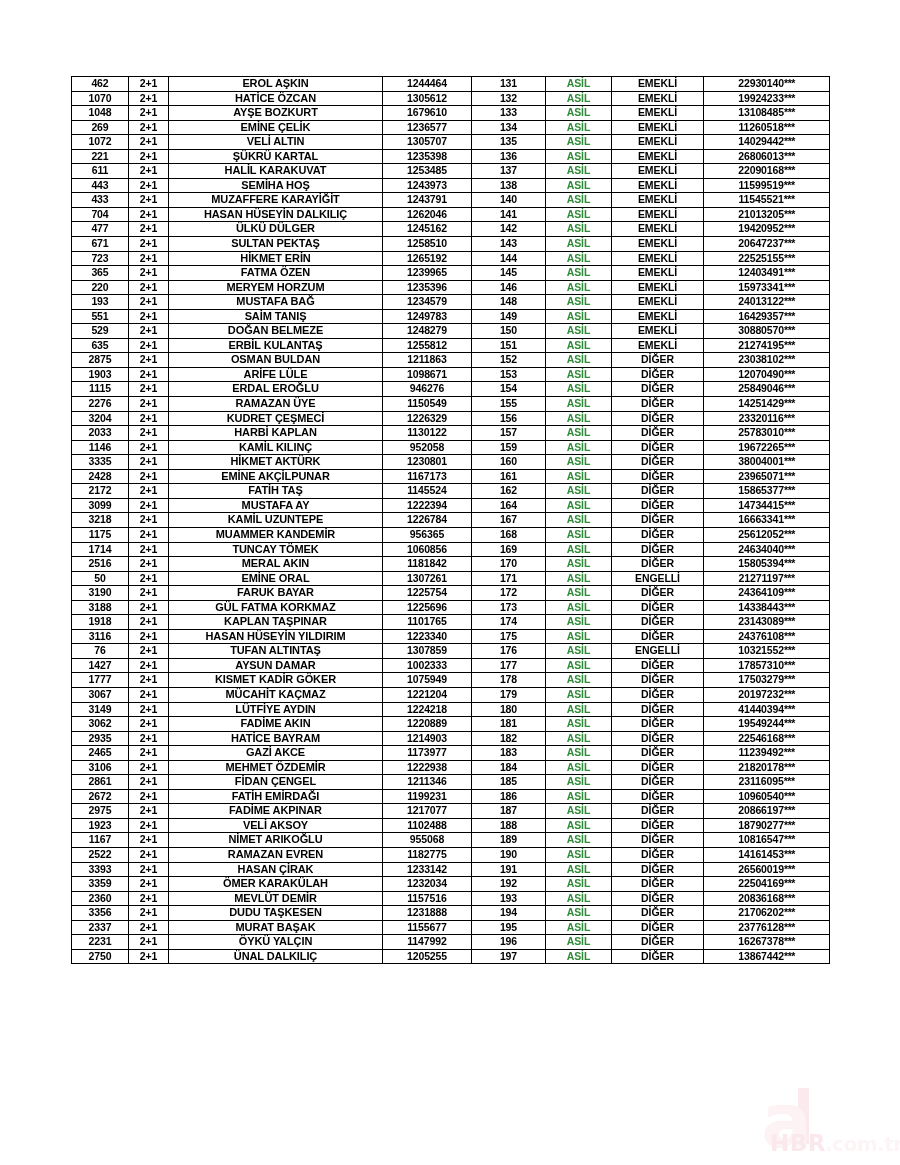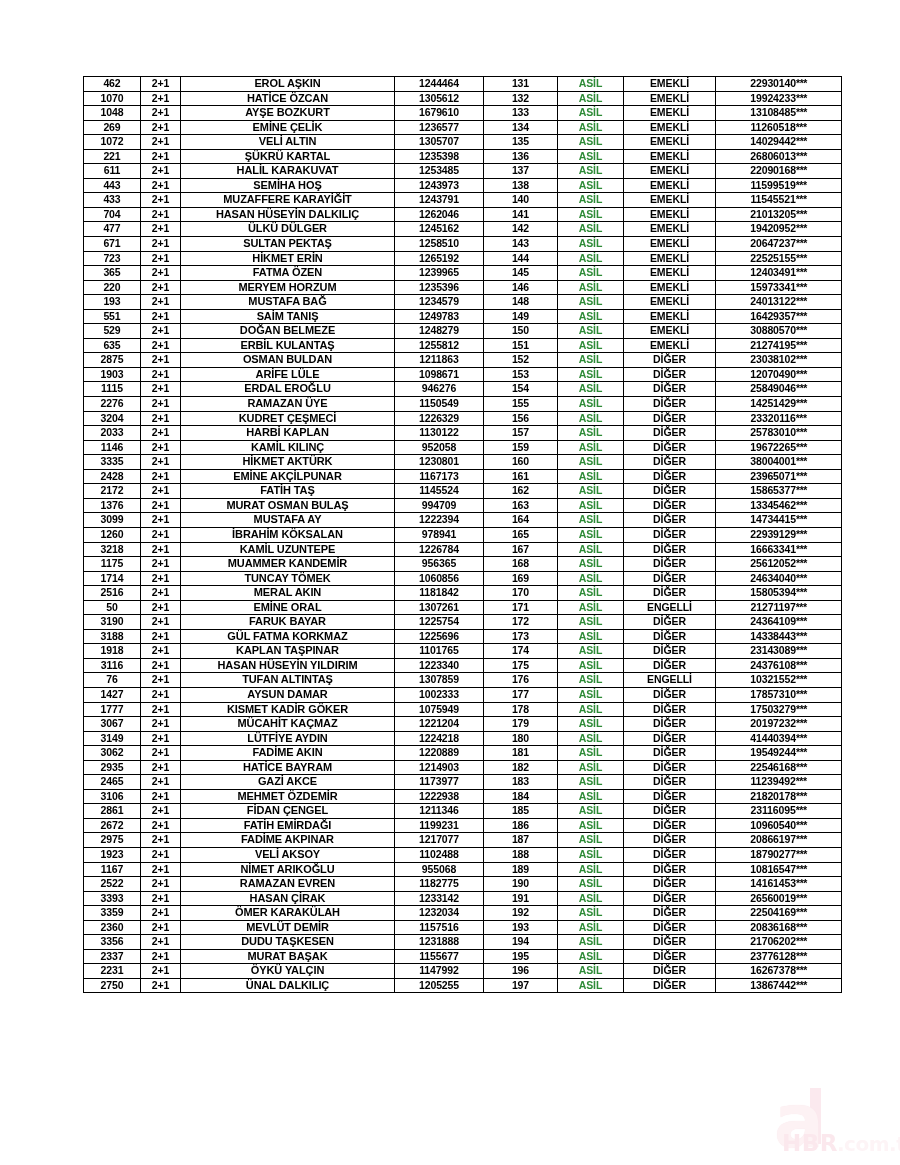--- a/index.html
+++ b/index.html
@@ -10,21 +10,21 @@
   body {
     width: 900px;
     height: 1165px;
     position: relative;
     font-family: "Liberation Sans", sans-serif;
     overflow: hidden;
   }
 
   #sheet {
     position: absolute;
-    left: 12px; top: 0;
+    left: 0; top: 0;
     width: 715px;
     height: 1165px;
     background: #ffffff;
   }
 
   #table-wrap {
     position: absolute;
     left: 71px;
     top: 76px;
     width: 758px;
@@ -421,48 +421,28 @@
             <td class="cell-sira">2172</td>
             <td class="cell-tip">2+1</td>
             <td class="cell-ad">FATİH TAŞ</td>
             <td class="cell-basvuru">1145524</td>
             <td class="cell-no">162</td>
             <td class="cell-durum"><span class="status-asil">ASİL</span></td>
             <td class="cell-kategori">DİĞER</td>
             <td class="cell-tc"><span>15865377</span><span class="mask">***</span></td>
           </tr>
           <tr>
-            <td class="cell-sira">1376</td>
-            <td class="cell-tip">2+1</td>
-            <td class="cell-ad">MURAT OSMAN BULAŞ</td>
-            <td class="cell-basvuru">994709</td>
-            <td class="cell-no">163</td>
-            <td class="cell-durum"><span class="status-asil">ASİL</span></td>
-            <td class="cell-kategori">DİĞER</td>
-            <td class="cell-tc"><span>13345462</span><span class="mask">***</span></td>
-          </tr>
-          <tr>
             <td class="cell-sira">3099</td>
             <td class="cell-tip">2+1</td>
             <td class="cell-ad">MUSTAFA AY</td>
             <td class="cell-basvuru">1222394</td>
             <td class="cell-no">164</td>
             <td class="cell-durum"><span class="status-asil">ASİL</span></td>
             <td class="cell-kategori">DİĞER</td>
             <td class="cell-tc"><span>14734415</span><span class="mask">***</span></td>
-          </tr>
-          <tr>
-            <td class="cell-sira">1260</td>
-            <td class="cell-tip">2+1</td>
-            <td class="cell-ad">İBRAHİM KÖKSALAN</td>
-            <td class="cell-basvuru">978941</td>
-            <td class="cell-no">165</td>
-            <td class="cell-durum"><span class="status-asil">ASİL</span></td>
-            <td class="cell-kategori">DİĞER</td>
-            <td class="cell-tc"><span>22939129</span><span class="mask">***</span></td>
           </tr>
           <tr>
             <td class="cell-sira">3218</td>
             <td class="cell-tip">2+1</td>
             <td class="cell-ad">KAMİL UZUNTEPE</td>
             <td class="cell-basvuru">1226784</td>
             <td class="cell-no">167</td>
             <td class="cell-durum"><span class="status-asil">ASİL</span></td>
             <td class="cell-kategori">DİĞER</td>
             <td class="cell-tc"><span>16663341</span><span class="mask">***</span></td>

